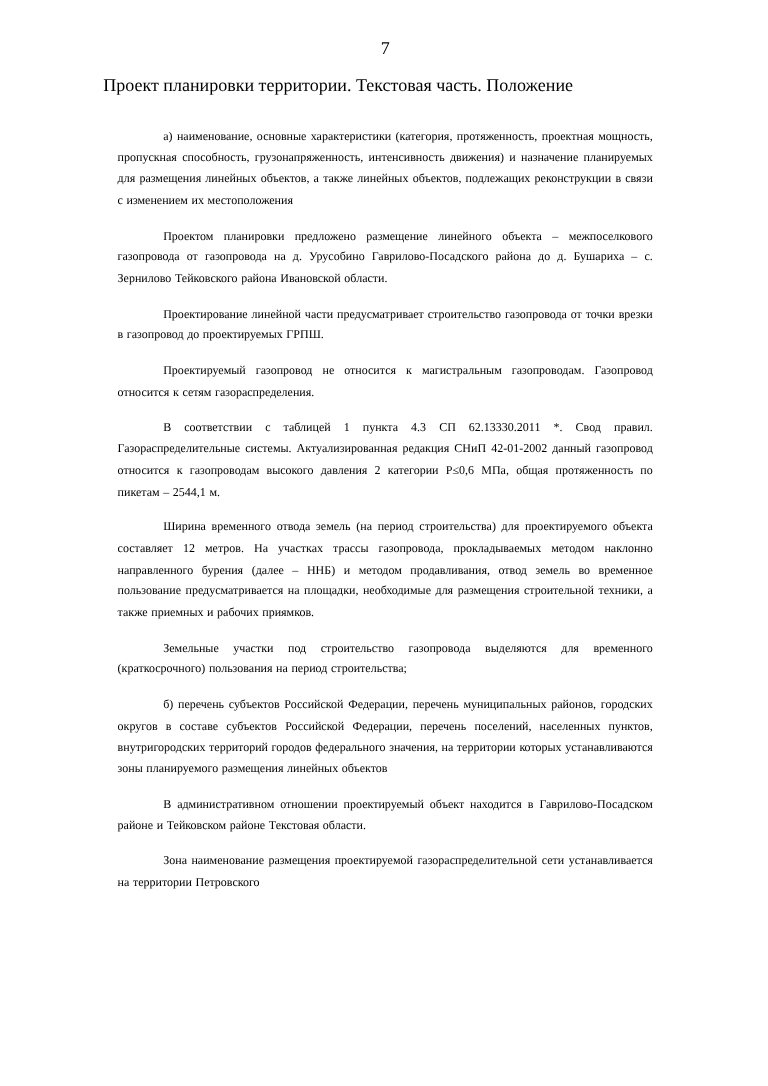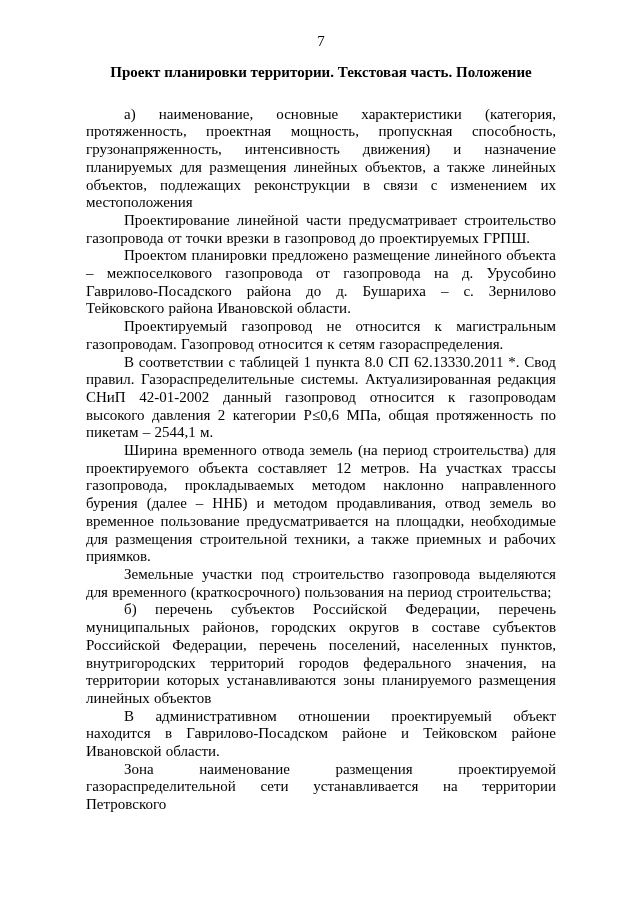--- a/index.html
+++ b/index.html
@@ -20,51 +20,50 @@
   }
   .page-number {
     text-align: center;
     font-size: 15px;
     line-height: 18px;
     margin: 0 0 14px 0;
   }
   .doc-title {
     margin: 0 0 24px 0;
     font-size: 15px;
-    font-weight: bold;
-    text-align: center;
+    font-weight: normal;
     line-height: 17.7px;
   }
   .title-line { display: block; }
   .body-text p {
-    margin: 0;
-    font-size: 15px;
+    margin: 12px;
+    font-size: 10px;
     line-height: 17.7px;
     text-align: justify;
     text-indent: 38px;
     word-spacing: 0.5px;
   }
 </style>
 </head>
 <body>
 
 <div class="page">
 
   <div class="page-number">7</div>
 
   <h1 class="doc-title">
     <span class="title-line">Проект планировки территории. Текстовая часть. Положение</span>
   </h1>
 
   <div class="body-text">
     <p>а) наименование, основные характеристики (категория, протяженность, проектная мощность, пропускная способность, грузонапряженность, интенсивность движения) и назначение планируемых для размещения линейных объектов, а также линейных объектов, подлежащих реконструкции в связи с изменением их местоположения</p>
+    <p>Проектом планировки предложено размещение линейного объекта – межпоселкового газопровода от газопровода на д. Урусобино Гаврилово-Посадского района до д. Бушариха – с. Зернилово Тейковского района Ивановской области.</p>
     <p>Проектирование линейной части предусматривает строительство газопровода от точки врезки в газопровод до проектируемых ГРПШ.</p>
-    <p>Проектом планировки предложено размещение линейного объекта – межпоселкового газопровода от газопровода на д. Урусобино Гаврилово-Посадского района до д. Бушариха – с. Зернилово Тейковского района Ивановской области.</p>
     <p>Проектируемый газопровод не относится к магистральным газопроводам. Газопровод относится к сетям газораспределения.</p>
-    <p>В соответствии с таблицей 1 пункта 8.0 СП 62.13330.2011 *. Свод правил. Газораспределительные системы. Актуализированная редакция СНиП 42-01-2002 данный газопровод относится к газопроводам высокого давления 2 категории Р≤0,6 МПа, общая протяженность по пикетам – 2544,1 м.</p>
+    <p>В соответствии с таблицей 1 пункта 4.3 СП 62.13330.2011 *. Свод правил. Газораспределительные системы. Актуализированная редакция СНиП 42-01-2002 данный газопровод относится к газопроводам высокого давления 2 категории Р≤0,6 МПа, общая протяженность по пикетам – 2544,1 м.</p>
     <p>Ширина временного отвода земель (на период строительства) для проектируемого объекта составляет 12 метров. На участках трассы газопровода, прокладываемых методом наклонно направленного бурения (далее – ННБ) и методом продавливания, отвод земель во временное пользование предусматривается на площадки, необходимые для размещения строительной техники, а также приемных и рабочих приямков.</p>
     <p>Земельные участки под строительство газопровода выделяются для временного (краткосрочного) пользования на период строительства;</p>
     <p>б) перечень субъектов Российской Федерации, перечень муниципальных районов, городских округов в составе субъектов Российской Федерации, перечень поселений, населенных пунктов, внутригородских территорий городов федерального значения, на территории которых устанавливаются зоны планируемого размещения линейных объектов</p>
-    <p>В административном отношении проектируемый объект находится в Гаврилово-Посадском районе и Тейковском районе Ивановской области.</p>
+    <p>В административном отношении проектируемый объект находится в Гаврилово-Посадском районе и Тейковском районе Текстовая области.</p>
     <p>Зона наименование размещения проектируемой газораспределительной сети устанавливается на территории Петровского</p>
   </div>
 
 </div>
 
 </body></html>

